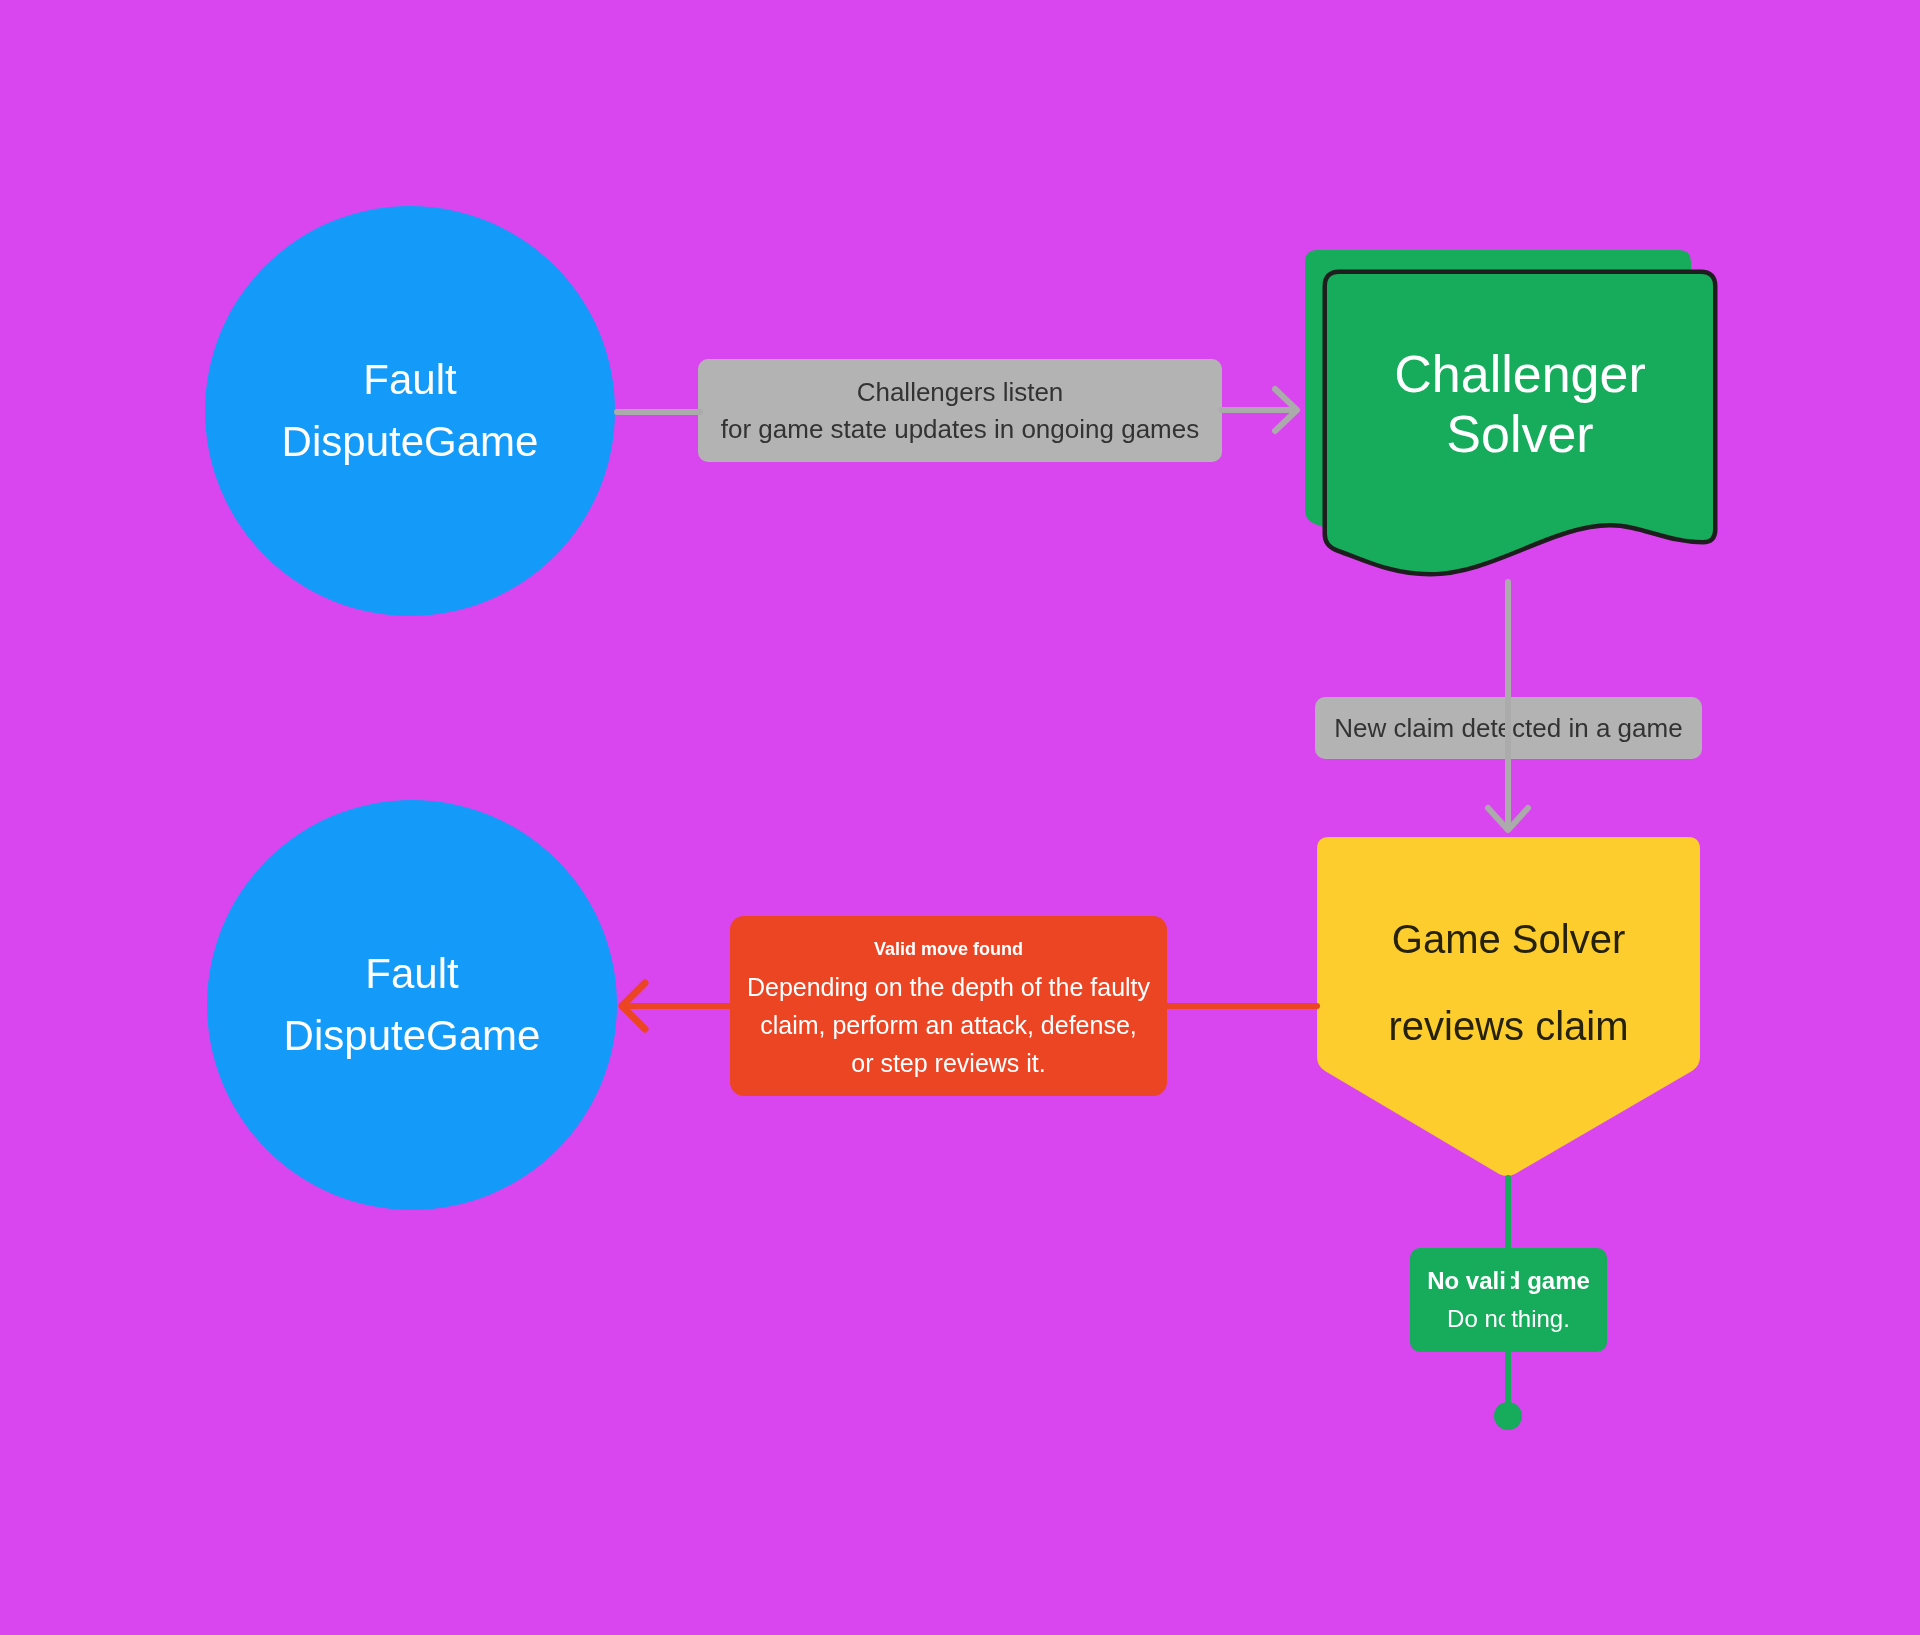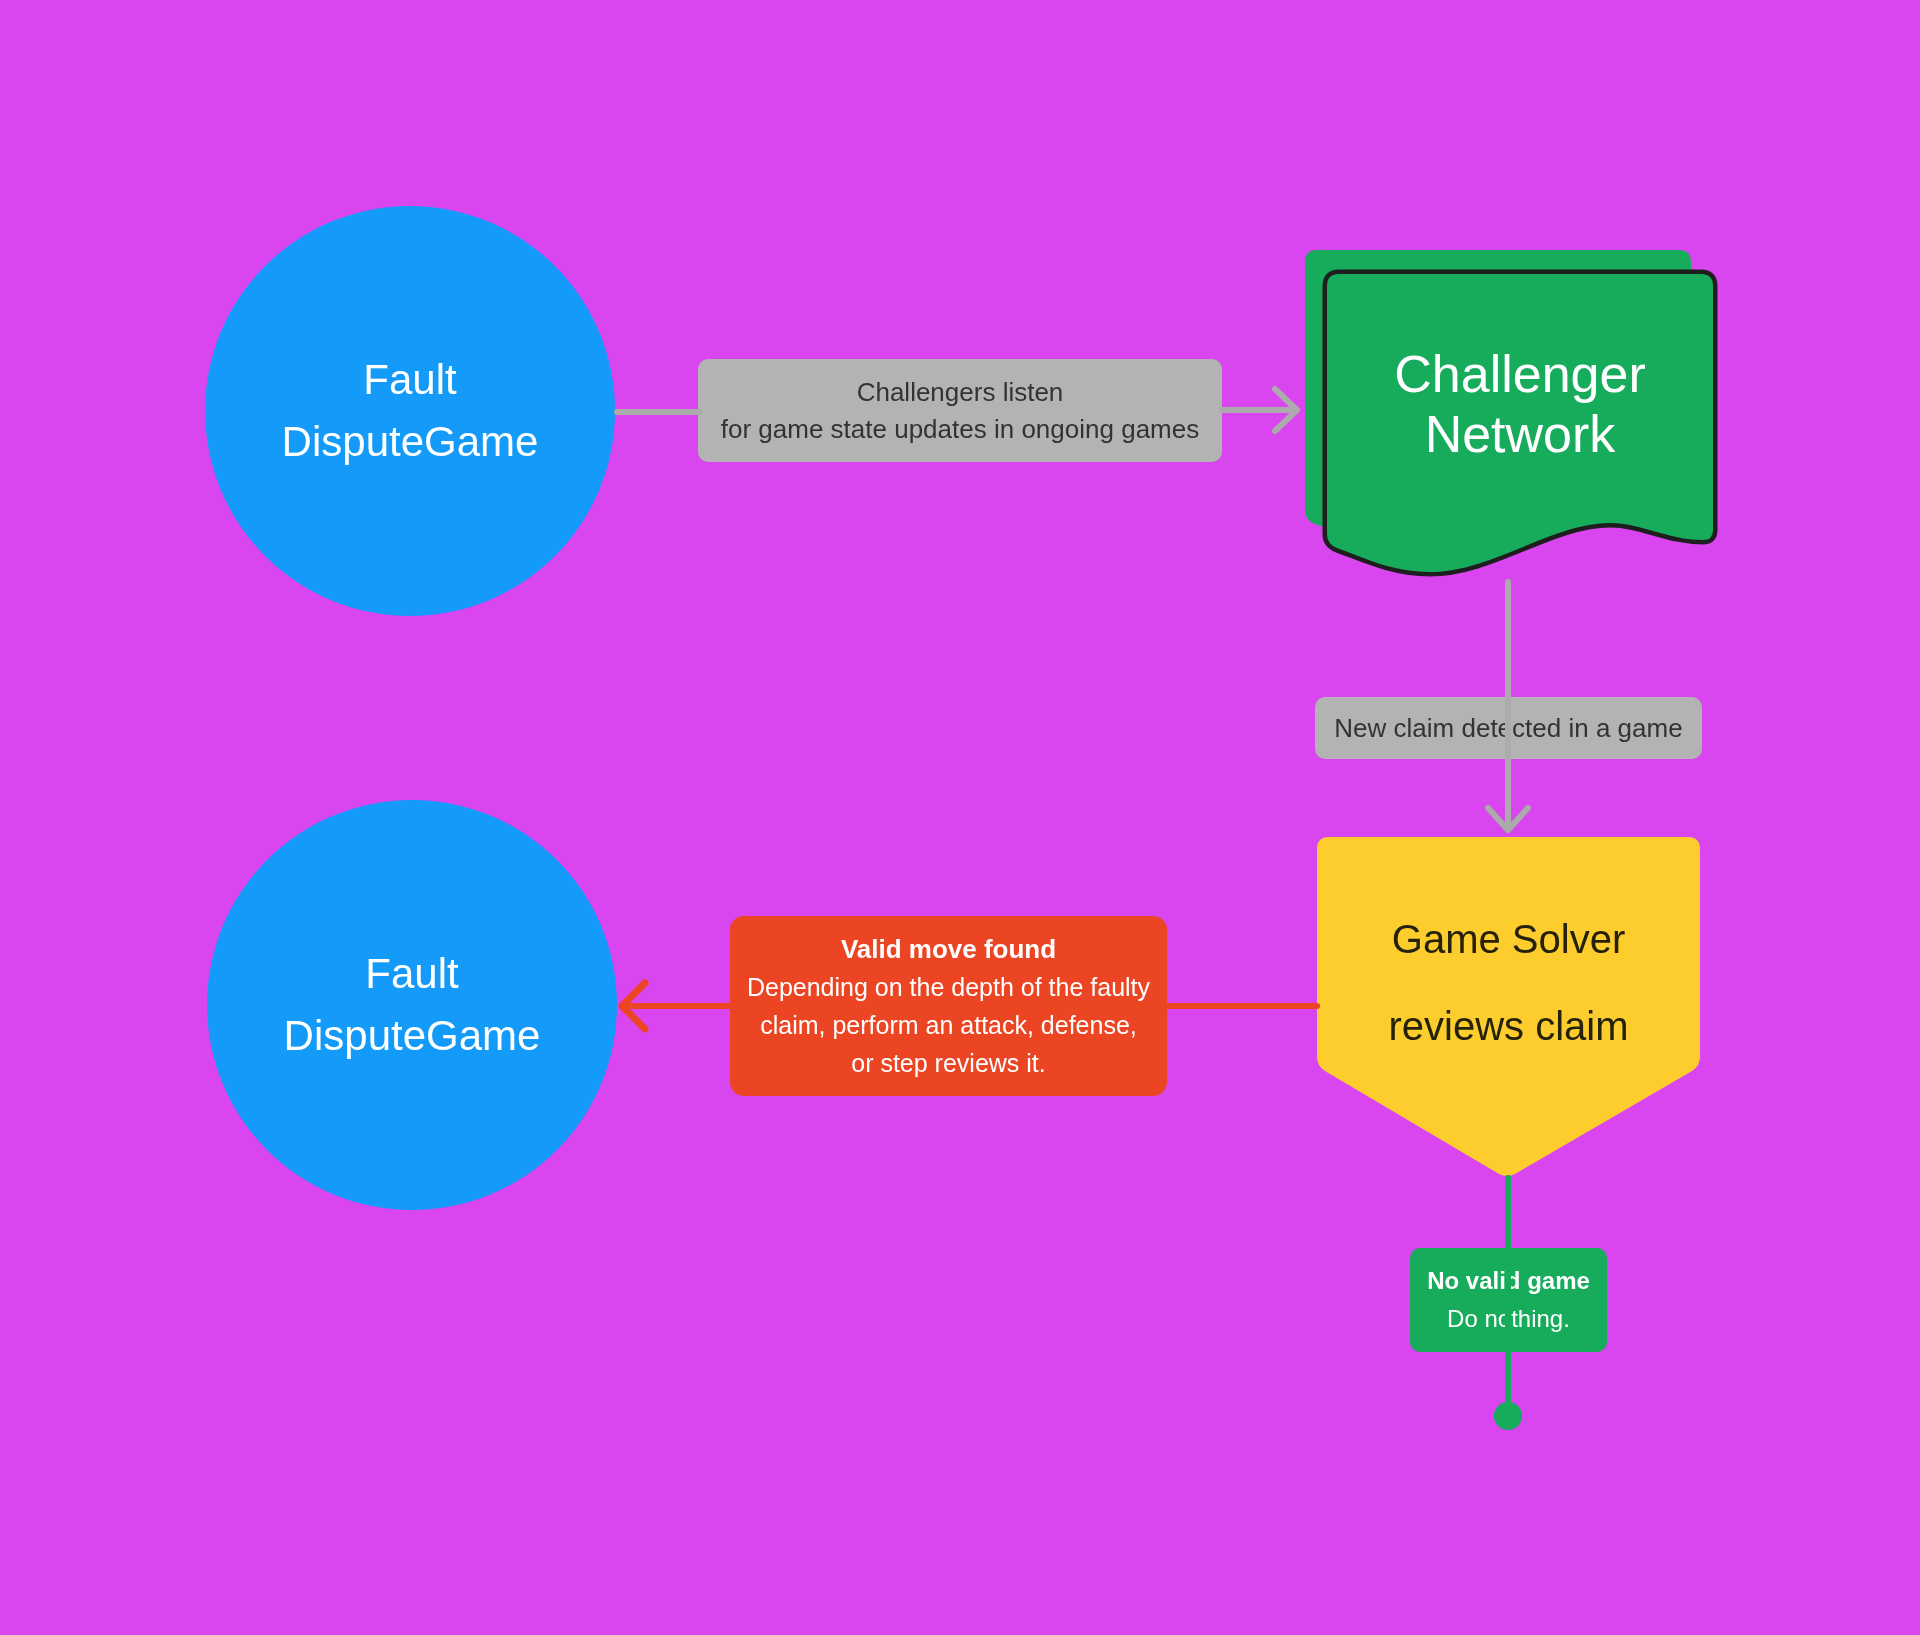--- a/index.html
+++ b/index.html
@@ -19,21 +19,21 @@
     background:#B3B3B3;border-radius:10px;color:#333333;
     display:flex;flex-direction:column;align-items:center;justify-content:center;
     font-size:26px;line-height:37px;text-align:center;white-space:nowrap;
   }
   
   .red-box{
     background:#EC4524;border-radius:14px;color:#fff;
     display:flex;flex-direction:column;align-items:center;justify-content:center;
     font-size:25px;line-height:38px;text-align:center;white-space:nowrap;
   }
-  .red-box .bold{font-weight:bold;font-size:26px;}
+  .red-box .bold{font-weight:bold;font-size:18px;}
   
   .green-box{
     background:#17AB5C;border-radius:10px;color:#fff;
     display:flex;flex-direction:column;align-items:center;justify-content:center;
     font-size:24px;line-height:38px;text-align:center;white-space:nowrap;
   }
   .green-box .bold{font-weight:bold;}
   
   .shape-text{
     display:flex;flex-direction:column;align-items:center;justify-content:center;
@@ -61,21 +61,21 @@
 
   <svg class="abs" style="left:1305px;top:250px;" width="386" height="310" viewBox="0 0 386 310">
     <path fill="#17AB5C" d="M 12 0 H 374 Q 386 0 386 12 V 256 Q 386 266 376 266 C 340 266 315 249 283 249 C 225 249 165 298 103 298 C 65 298 35 283 10 274 Q 0 270 0 260 V 12 Q 0 0 12 0 Z"></path>
   </svg>
 
   <svg class="abs" style="left:1327px;top:274px;" width="386" height="310" viewBox="0 0 386 310">
     <path fill="#17AB5C" stroke="#1E1E1E" stroke-width="9" paint-order="stroke" d="M 12 0 H 374 Q 386 0 386 12 V 256 Q 386 266 376 266 C 340 266 315 249 283 249 C 225 249 165 298 103 298 C 65 298 35 283 10 274 Q 0 270 0 260 V 12 Q 0 0 12 0 Z"></path>
   </svg>
   <div class="abs shape-text flag-text" style="left:1327px;top:274px;width:386px;height:260px;">
     <span>Challenger</span>
-    <span>Network</span>
+    <span>Solver</span>
   </div>
 
   <svg class="abs" style="left:1317px;top:837px;" width="383" height="340" viewBox="0 0 383 340">
     <path fill="#FCCD2C" d="M 12 0 H 371 Q 383 0 383 12 V 220 Q 383 229 375 234 L 198 337 Q 190 341 182 337 L 8 234 Q 0 229 0 220 V 12 Q 0 0 12 0 Z"></path>
   </svg>
   <div class="abs shape-text pent-text" style="left:1317px;top:837px;width:383px;height:290px;gap:31px;">
     <span>Game Solver</span>
     <span>reviews claim</span>
   </div>
 

